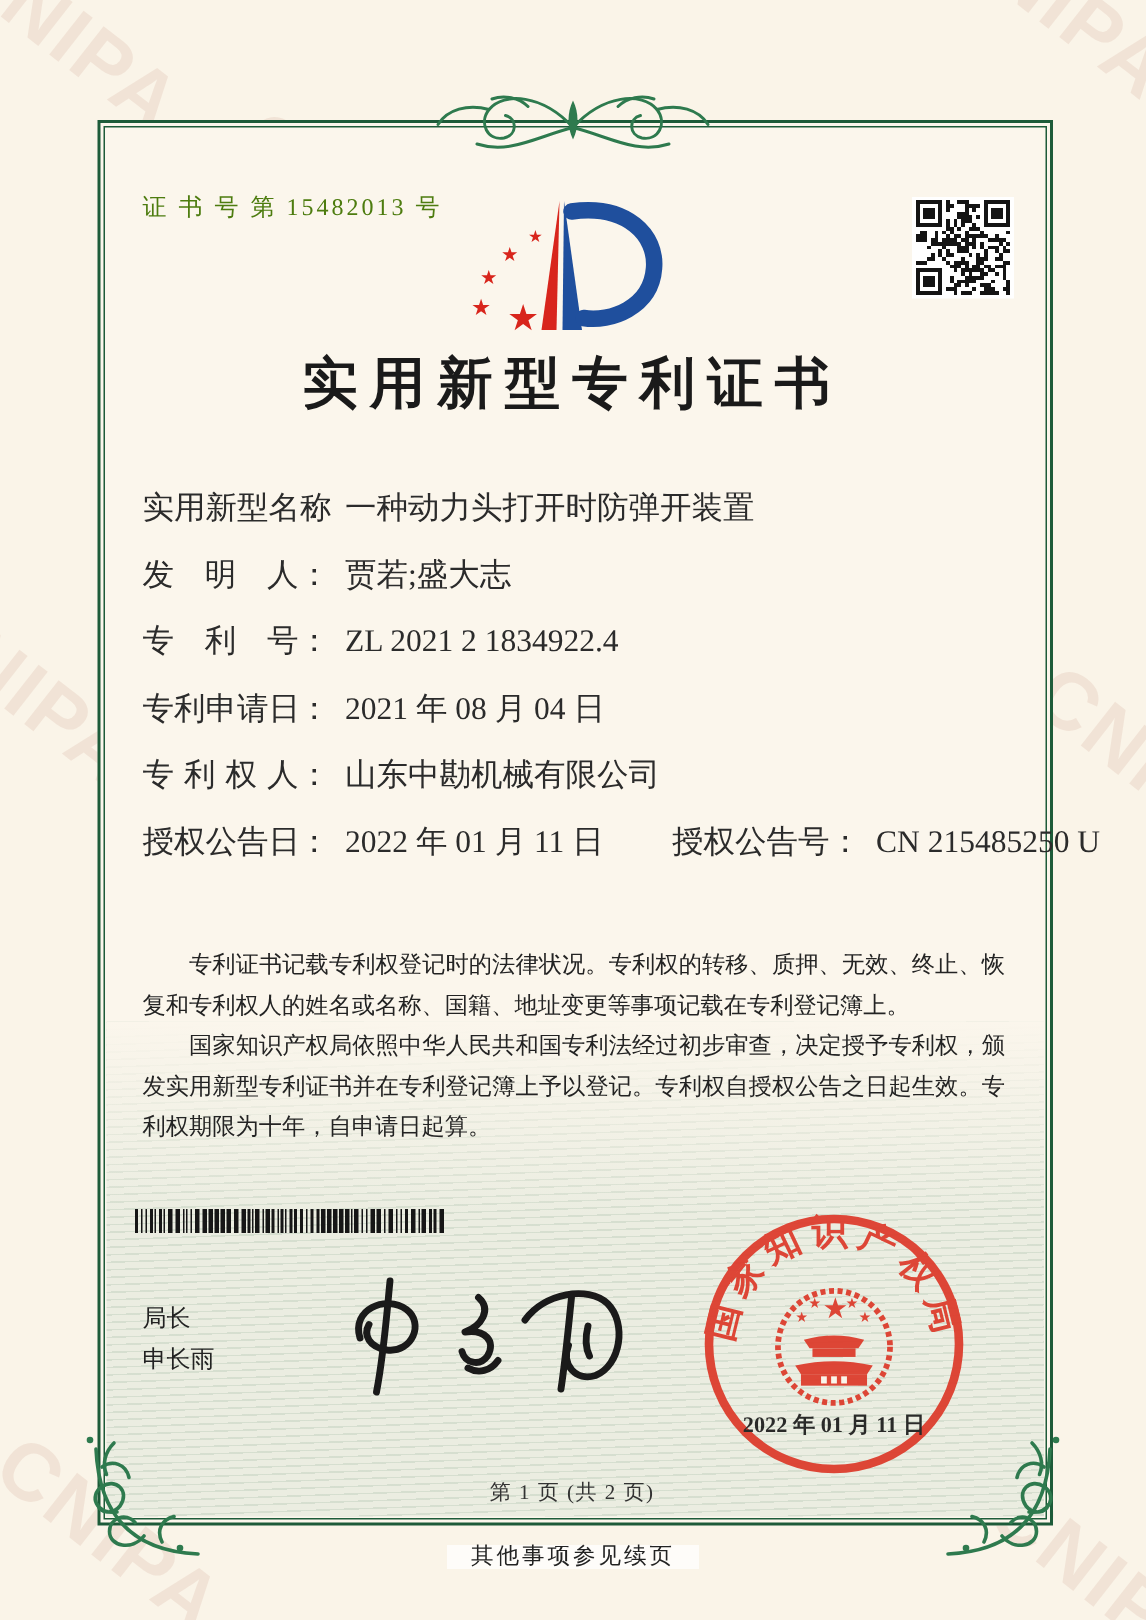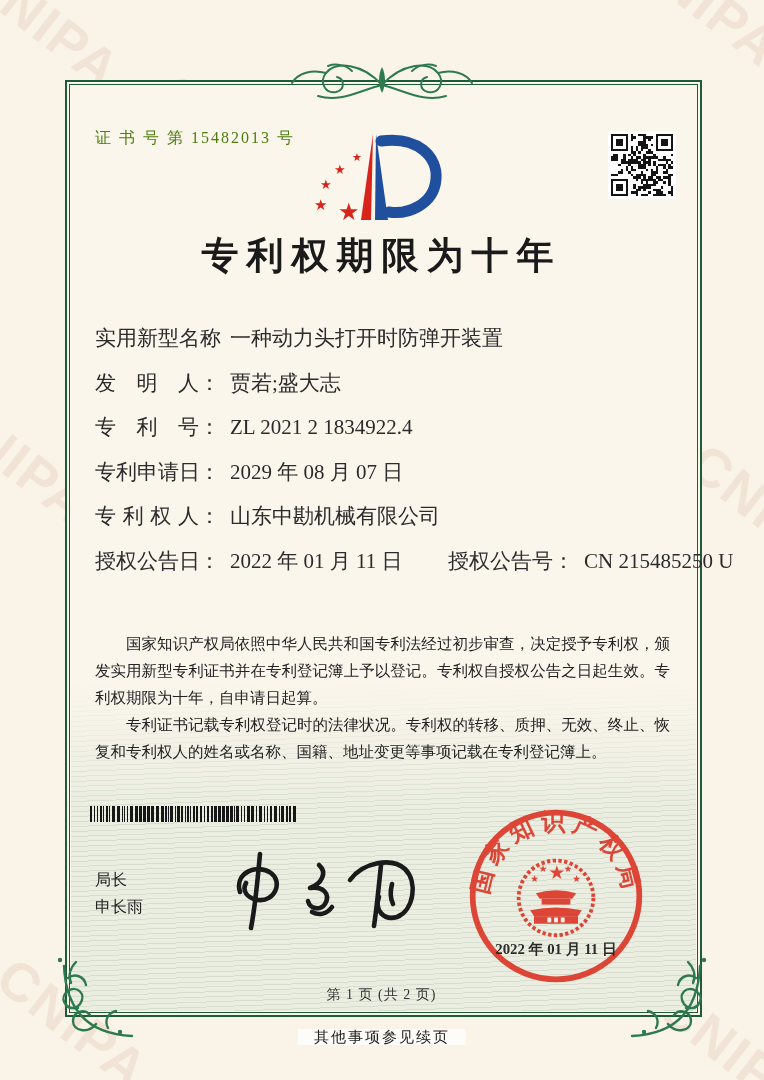--- a/index.html
+++ b/index.html
@@ -364,49 +364,49 @@
         <rect x="17" y="24" width="1" height="1"></rect>
         <rect x="18" y="24" width="1" height="1"></rect>
         <rect x="19" y="24" width="1" height="1"></rect>
         <rect x="20" y="24" width="1" height="1"></rect>
         <rect x="21" y="24" width="1" height="1"></rect>
         <rect x="24" y="24" width="1" height="1"></rect>
       </g>
   </svg>
 </div>
 
-<div class="title">专利权期限为十年</div>
+<div class="title">实用新型专利证书</div>
 
 <div class="fields">
   <div class="frow">
     <span class="flabel">实用新型名称</span><span>：</span><span class="fvalue">一种动力头打开时防弹开装置</span>
   </div>
   <div class="frow">
     <span class="flabel">发明人</span><span>：</span><span class="fvalue">贾若;盛大志</span>
   </div>
   <div class="frow">
     <span class="flabel">专利号</span><span>：</span><span class="fvalue">ZL 2021 2 1834922.4</span>
   </div>
   <div class="frow">
-    <span class="flabel">专利申请日</span><span>：</span><span class="fvalue">2029 年 08 月 07 日</span>
+    <span class="flabel">专利申请日</span><span>：</span><span class="fvalue">2021 年 08 月 04 日</span>
   </div>
   <div class="frow">
     <span class="flabel">专利权人</span><span>：</span><span class="fvalue">山东中勘机械有限公司</span>
   </div>
   <div class="frow">
     <span class="flabel">授权公告日</span><span>：</span><span class="fvalue">2022 年 01 月 11 日</span>
     <span class="grant2">
       <span>授权公告号</span><span>：</span><span class="fvalue">CN 215485250 U</span>
     </span>
   </div>
 </div>
 
 <div class="paras">
+  <p>专利证书记载专利权登记时的法律状况。专利权的转移、质押、无效、终止、恢复和专利权人的姓名或名称、国籍、地址变更等事项记载在专利登记簿上。</p>
   <p>国家知识产权局依照中华人民共和国专利法经过初步审查，决定授予专利权，颁发实用新型专利证书并在专利登记簿上予以登记。专利权自授权公告之日起生效。专利权期限为十年，自申请日起算。</p>
-  <p>专利证书记载专利权登记时的法律状况。专利权的转移、质押、无效、终止、恢复和专利权人的姓名或名称、国籍、地址变更等事项记载在专利登记簿上。</p>
 </div>
 
 <div class="barcode" id="barcode"><i style="width:2px;margin-right:2px"></i><i style="width:1px;margin-right:2px"></i><i style="width:1px;margin-right:2px"></i><i style="width:2px;margin-right:1px"></i><i style="width:1px;margin-right:2px"></i><i style="width:2px;margin-right:1px"></i><i style="width:1px;margin-right:2px"></i><i style="width:3px;margin-right:2px"></i><i style="width:3px;margin-right:2px"></i><i style="width:1px;margin-right:1px"></i><i style="width:1px;margin-right:2px"></i><i style="width:1px;margin-right:2px"></i><i style="width:3px;margin-right:2px"></i><i style="width:3px;margin-right:1px"></i><i style="width:3px;margin-right:1px"></i><i style="width:3px;margin-right:1px"></i><i style="width:3px;margin-right:1px"></i><i style="width:3px;margin-right:2px"></i><i style="width:3px;margin-right:2px"></i><i style="width:3px;margin-right:1px"></i><i style="width:2px;margin-right:1px"></i><i style="width:1px;margin-right:1px"></i><i style="width:3px;margin-right:2px"></i><i style="width:1px;margin-right:1px"></i><i style="width:3px;margin-right:1px"></i><i style="width:2px;margin-right:2px"></i><i style="width:1px;margin-right:1px"></i><i style="width:2px;margin-right:1px"></i><i style="width:1px;margin-right:2px"></i><i style="width:2px;margin-right:1px"></i><i style="width:2px;margin-right:2px"></i><i style="width:2px;margin-right:2px"></i><i style="width:1px;margin-right:2px"></i><i style="width:2px;margin-right:2px"></i><i style="width:2px;margin-right:1px"></i><i style="width:3px;margin-right:1px"></i><i style="width:3px;margin-right:1px"></i><i style="width:3px;margin-right:1px"></i><i style="width:3px;margin-right:1px"></i><i style="width:3px;margin-right:1px"></i><i style="width:1px;margin-right:1px"></i><i style="width:3px;margin-right:2px"></i><i style="width:1px;margin-right:2px"></i><i style="width:1px;margin-right:2px"></i><i style="width:3px;margin-right:1px"></i><i style="width:3px;margin-right:2px"></i><i style="width:1px;margin-right:2px"></i><i style="width:3px;margin-right:2px"></i><i style="width:1px;margin-right:2px"></i><i style="width:1px;margin-right:2px"></i><i style="width:2px;margin-right:2px"></i><i style="width:3px;margin-right:2px"></i><i style="width:1px;margin-right:1px"></i><i style="width:3px;margin-right:2px"></i><i style="width:2px;margin-right:1px"></i><i style="width:2px;margin-right:2px"></i><i style="width:3px;margin-right:2px"></i></div>
 
 <div class="officer">
   <div>局长</div>
   <div>申长雨</div>
 </div>
 
 <div class="abs" style="left:222px;top:840px;width:205px;height:95px;">

